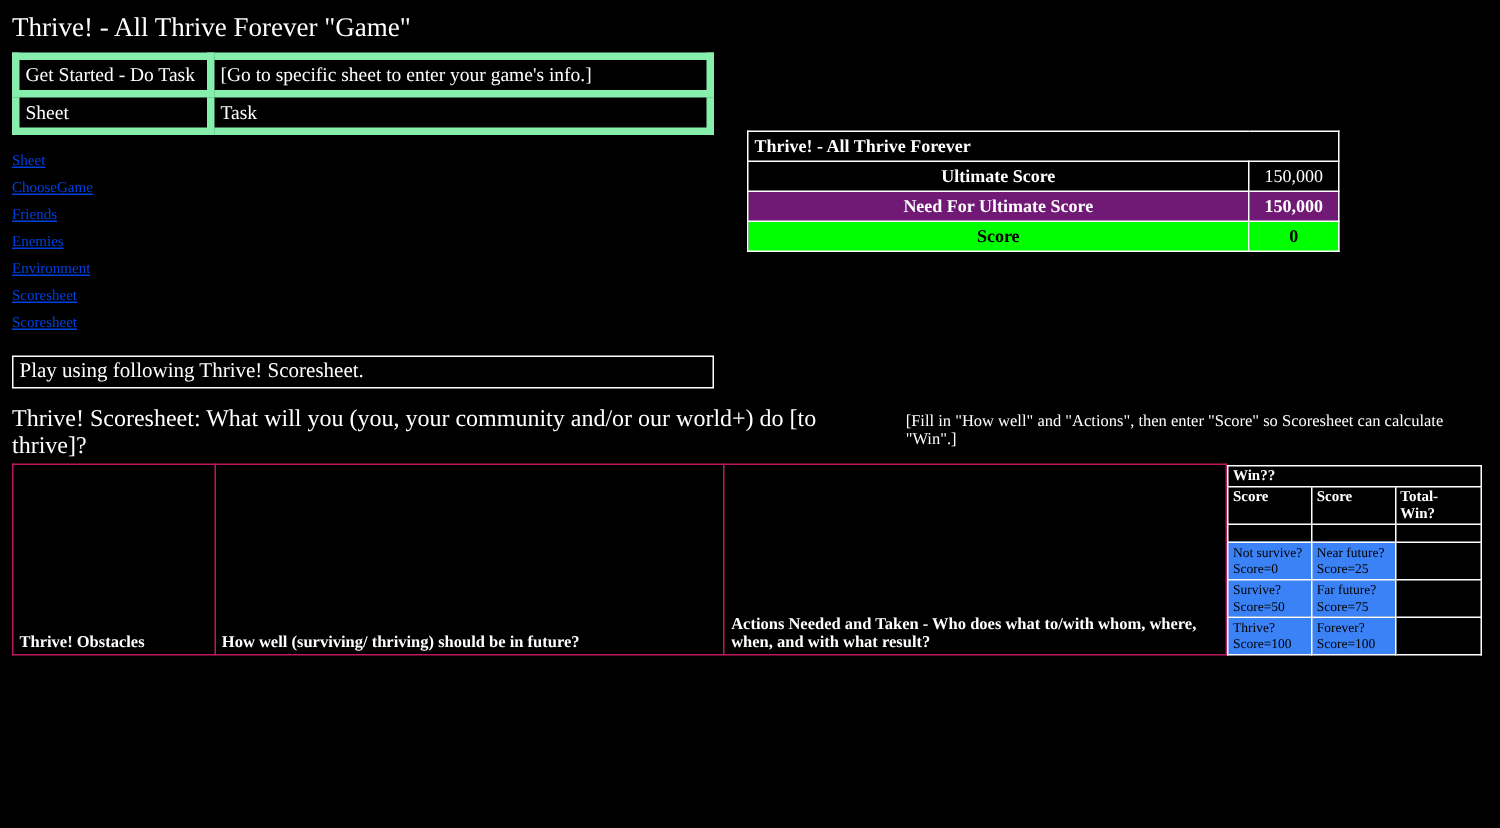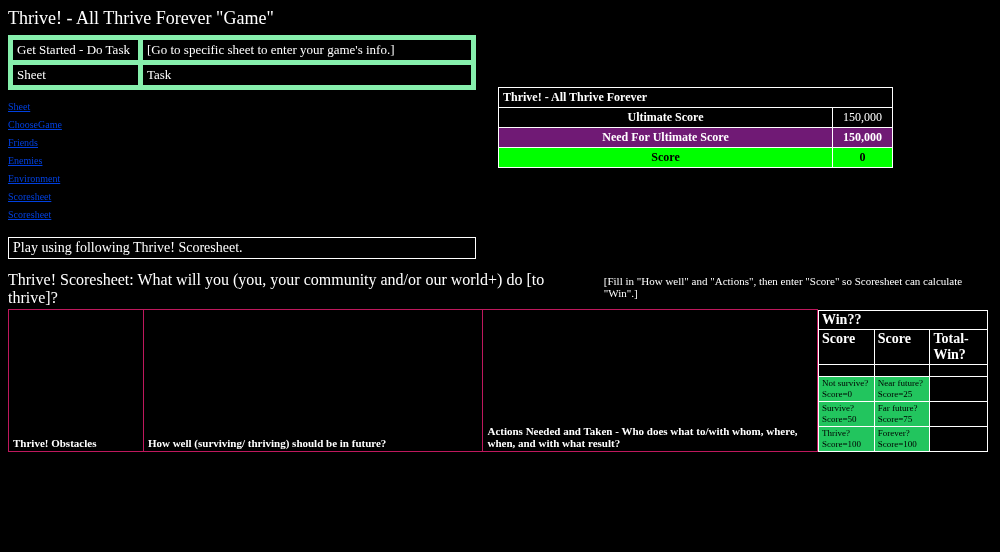--- a/index.html
+++ b/index.html
@@ -42,24 +42,24 @@
   .fill-hint { font-size: 11px; color: #fff; }
 
   .big-grid { width: 980px; }
   .big-grid td { border: 1px solid #be185d; font-size: 11px; }
   .big-grid .col-a { width: 135px; height: 105px; vertical-align: bottom; font-weight: bold; }
   .big-grid .col-b { width: 340px; vertical-align: bottom; font-weight: bold; }
   .big-grid .col-c { width: 335px; vertical-align: bottom; font-weight: bold; }
   .big-grid .col-d { width: 170px; padding:0; vertical-align: top; border: none; }
 
   .win-table { width: 170px; border-collapse: collapse; }
-  .win-table td { border: 1px solid #fff; font-size: 14px; padding: 1px 3px; }
+  .win-table td { border: 1px solid #fff; font-size: 10px; padding: 1px 3px; }
   .win-table .hdr { font-weight: bold; }
   .win-table .spacer td { height: 12px; }
-  .win-table .legend td { background: #22c55e; color: #000; font-size: 9px; line-height: 11px; }
+  .win-table .legend td { background: #3b82f6; color: #000; font-size: 9px; line-height: 11px; }
 </style>
 </head>
 <body>
 
 <div class="page-title">Thrive! - All Thrive Forever "Game"</div>
 
 <div class="top-row">
   <div class="left-col">
     <table class="bordered get-started">
       <tbody>

